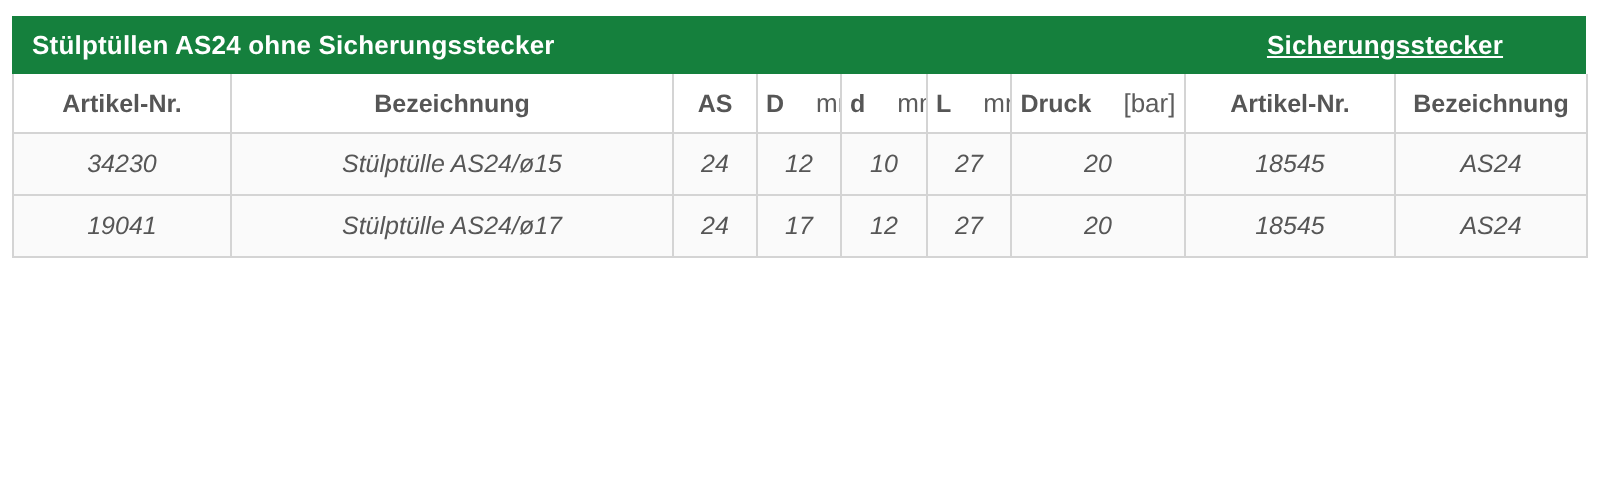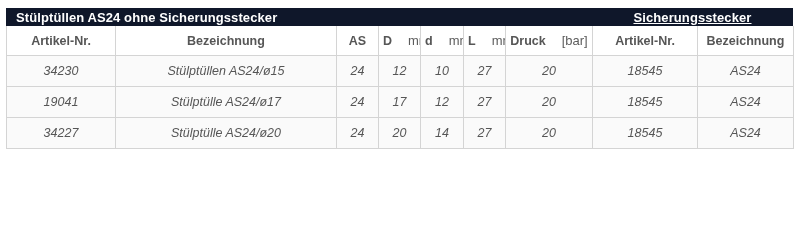--- a/index.html
+++ b/index.html
@@ -23,22 +23,22 @@
     position: absolute;
     left: 6px;
     top: 8px;
     width: 787px;
   }
 
   
   .banner {
     display: flex;
     align-items: center;
-    height: 18px;
-    background: #0f172a;
+    height: 29px;
+    background: #15803d;
   }
   .banner-left {
     font-size: 13px;
     font-weight: bold;
     color: #ffffff;
     padding-left: 10px;
     white-space: nowrap;
     letter-spacing: 0.1px;
   }
   .banner-spacer { flex: 1 1 auto; }
@@ -145,48 +145,37 @@
           <th><span>d</span><span class="unit">mm</span></th>
           <th><span>L</span><span class="unit">mm</span></th>
           <th><span>Druck</span><span class="unit">[bar]</span></th>
           <th><span>Artikel-Nr.</span></th>
           <th><span>Bezeichnung</span></th>
         </tr>
       </thead>
       <tbody>
         <tr>
           <td>34230</td>
-          <td class="bez">Stülptüllen AS24/ø15</td>
+          <td class="bez">Stülptülle AS24/ø15</td>
           <td>24</td>
           <td>12</td>
           <td>10</td>
           <td>27</td>
           <td>20</td>
           <td>18545</td>
           <td>AS24</td>
         </tr>
         <tr>
           <td>19041</td>
           <td class="bez">Stülptülle AS24/ø17</td>
           <td>24</td>
           <td>17</td>
           <td>12</td>
           <td>27</td>
           <td>20</td>
           <td>18545</td>
           <td>AS24</td>
         </tr>
-        <tr>
-          <td>34227</td>
-          <td class="bez">Stülptülle AS24/ø20</td>
-          <td>24</td>
-          <td>20</td>
-          <td>14</td>
-          <td>27</td>
-          <td>20</td>
-          <td>18545</td>
-          <td>AS24</td>
-        </tr>
       </tbody>
     </table>
 
   </div>
 </div>
 
 </body></html>

